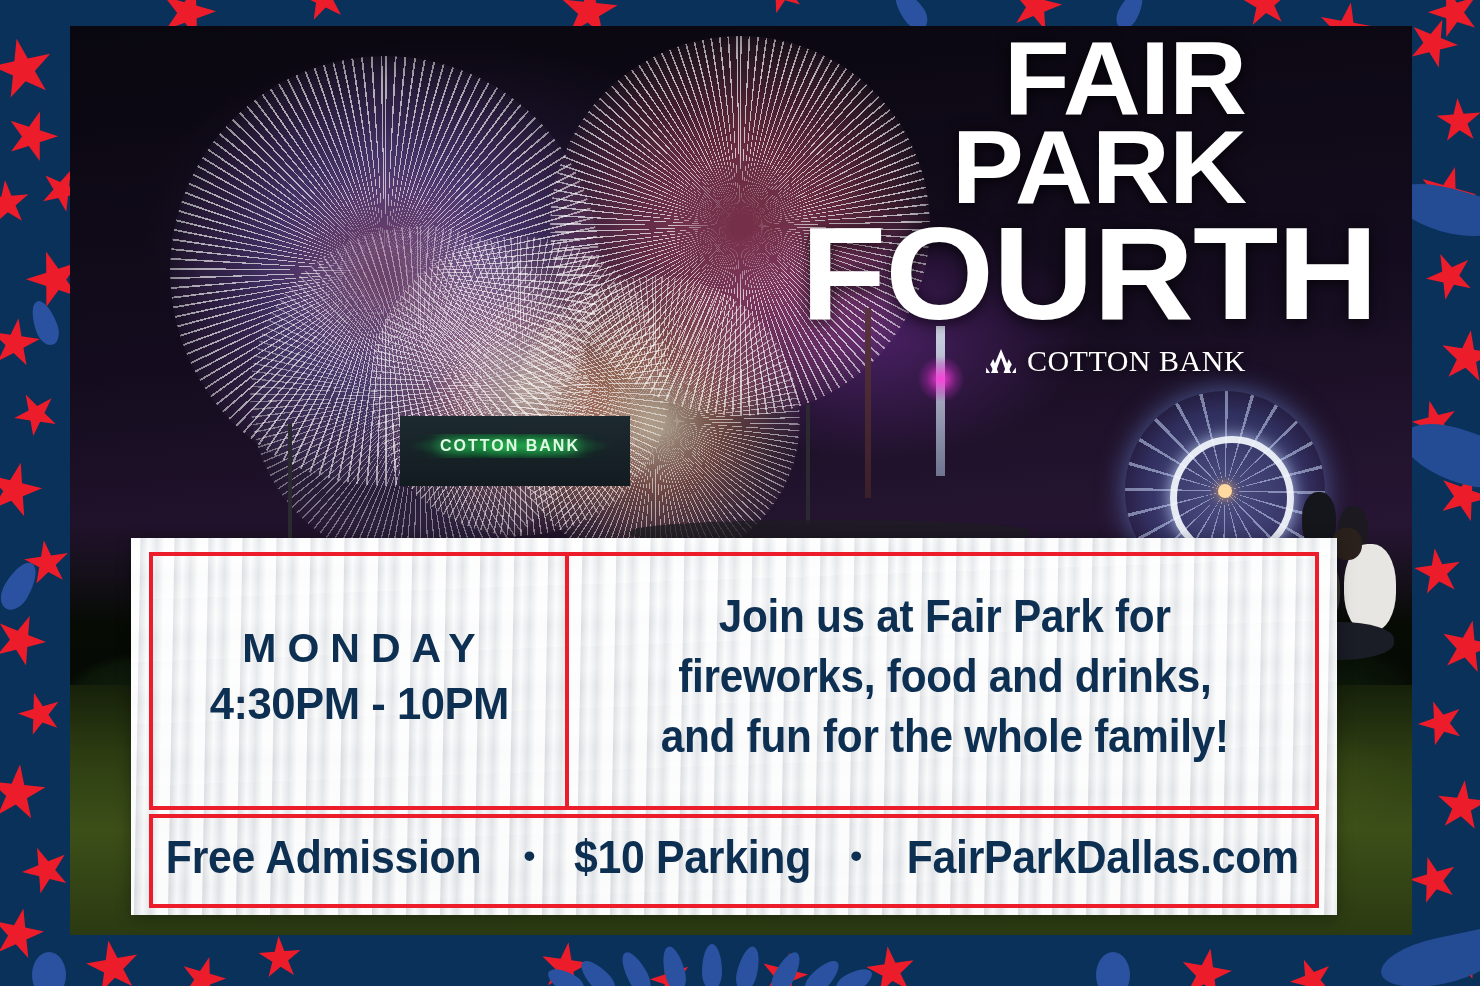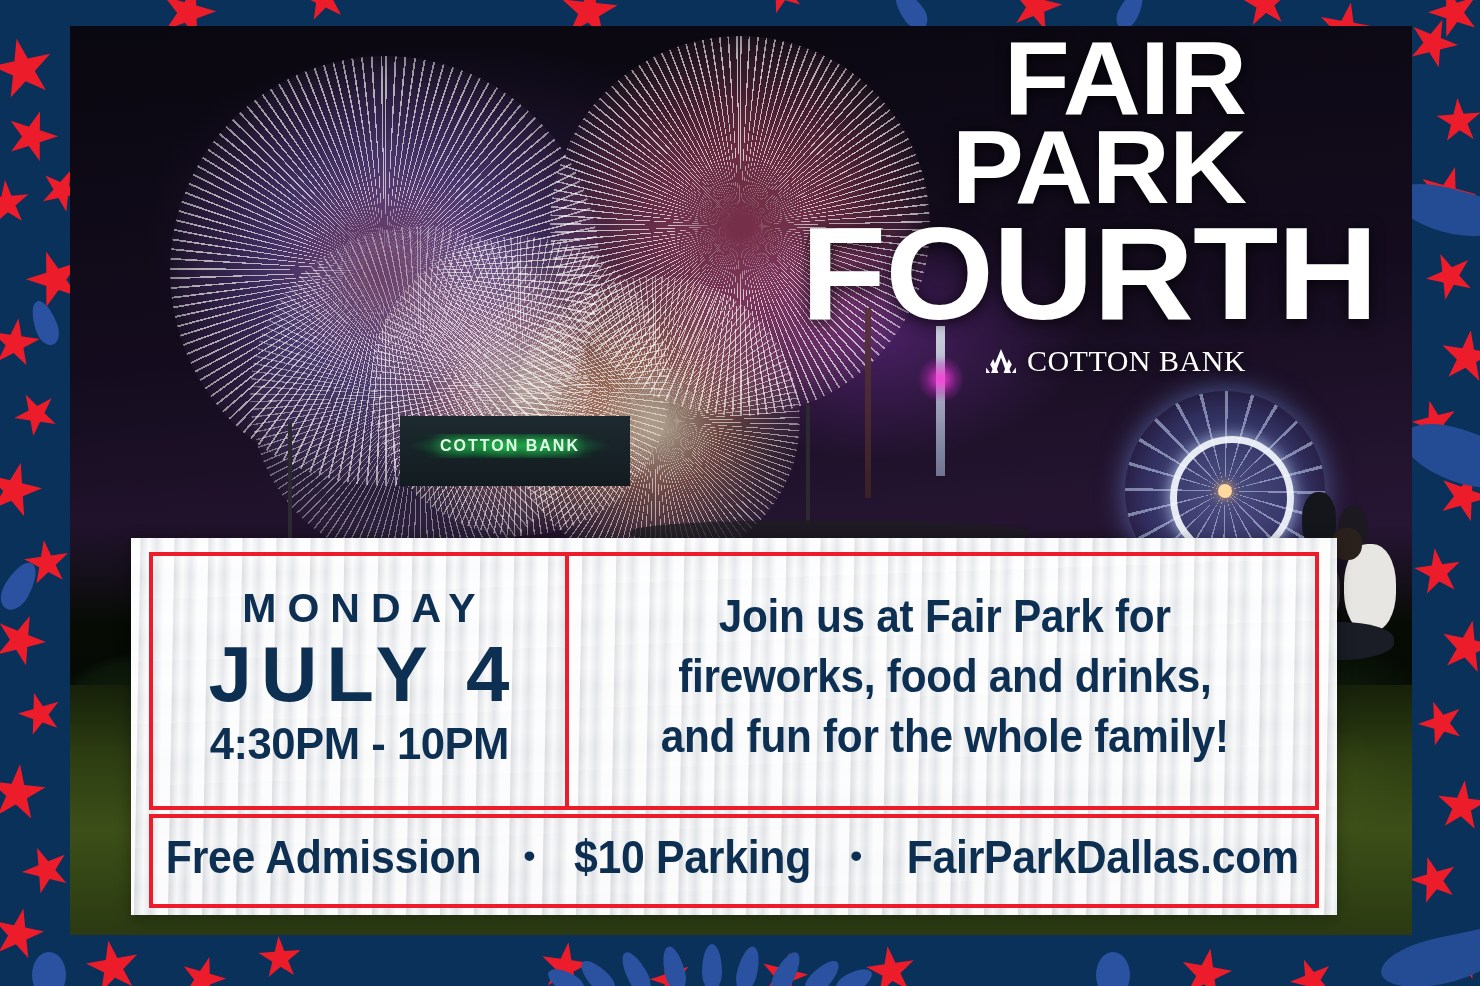--- a/index.html
+++ b/index.html
@@ -343,21 +343,20 @@
 
   <div class="info-panel">
     <div class="wood"></div>
 
     <div class="red-box box-top"></div>
     <div class="red-box box-bottom"></div>
     <div class="v-divider"></div>
 
     <div class="date-col">
       <div class="d-monday">MONDAY</div>
-      <div class="d-july">JULY 4</div>
       <div class="d-time">4:30PM - 10PM</div>
     </div>
 
     <div class="desc-col">
       <div class="desc-line">Join us at Fair Park for</div>
       <div class="desc-line">fireworks, food and drinks,</div>
       <div class="desc-line">and fun for the whole family!</div>
     </div>
 
     <div class="bottom-row">

